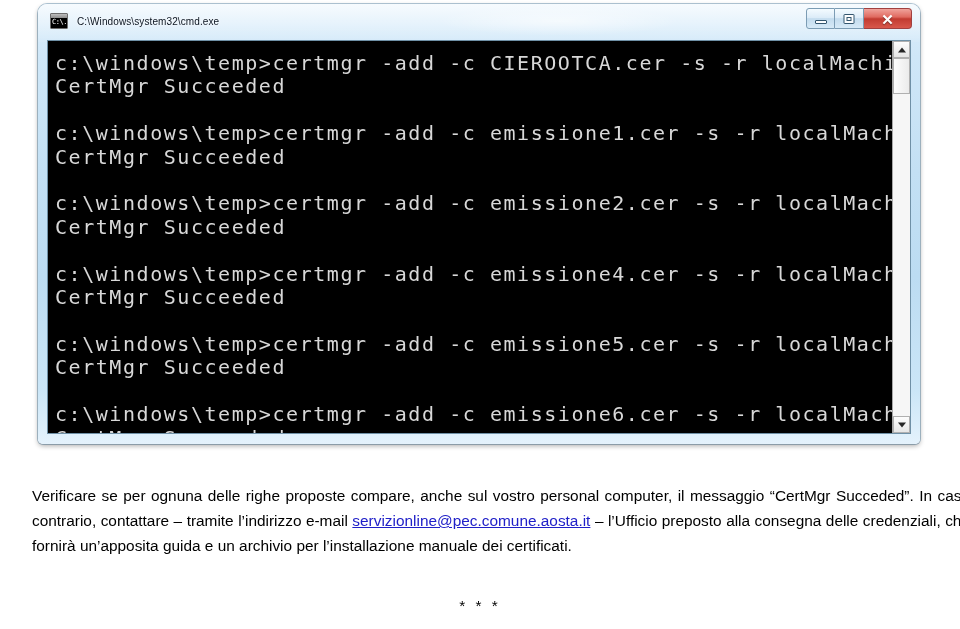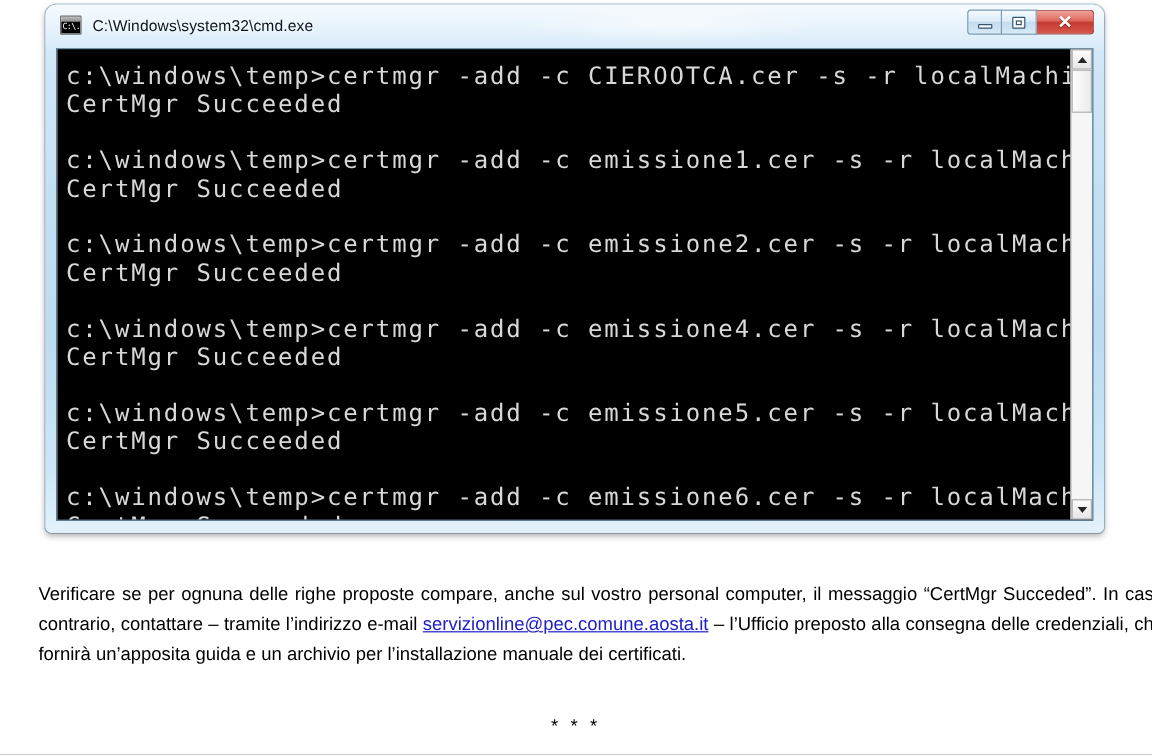--- a/index.html
+++ b/index.html
@@ -83,21 +83,21 @@
     position: absolute;
     left: 1px; top: 4px;
     color: #ffffff;
     font-family: "DejaVu Sans Mono", monospace;
     font-size: 7px;
     line-height: 9px;
     letter-spacing: -0.5px;
   }
   #window-title {
     margin-left: 9px;
-    font-size: 13px;
+    font-size: 10px;
     color: #0b1420;
     white-space: nowrap;
     letter-spacing: 0.1px;
     text-shadow: 0 0 3px rgba(255,255,255,0.95), 0 0 6px rgba(255,255,255,0.8);
   }
 
   
   #window-controls {
     position: absolute;
     right: 8px;

